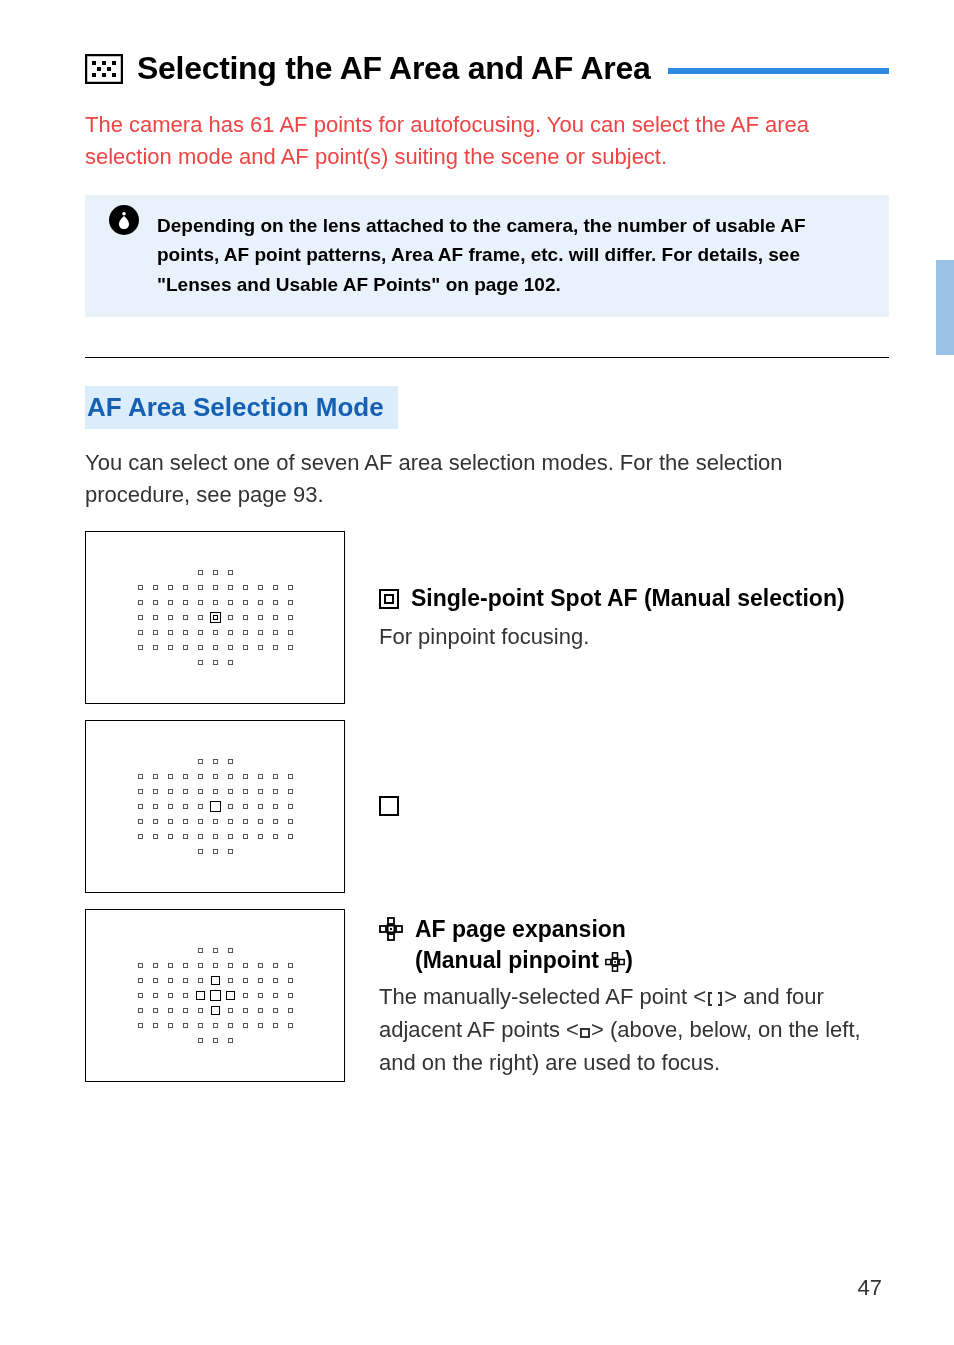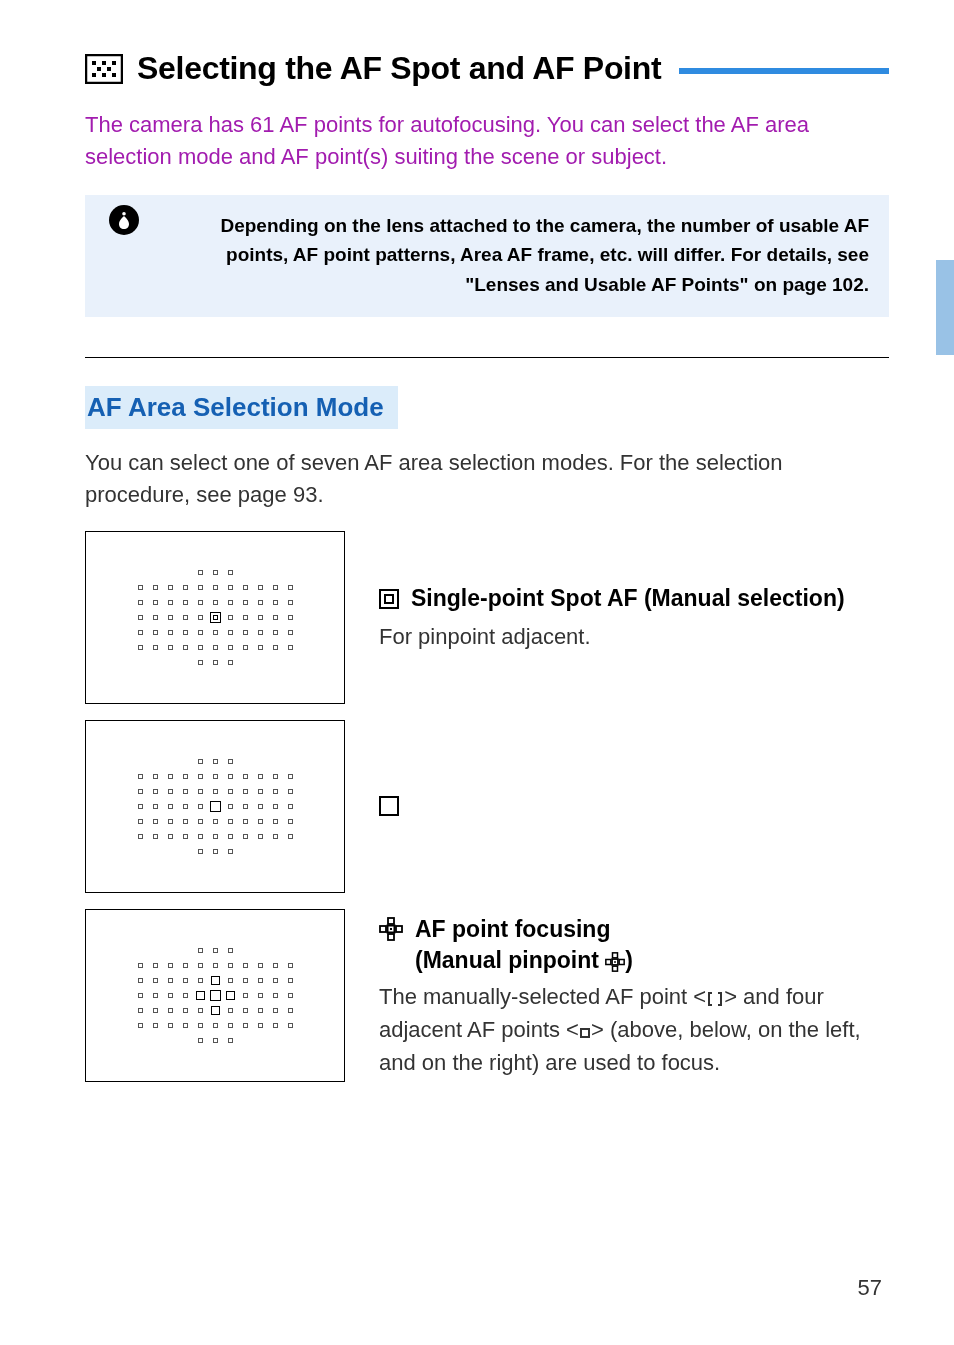--- a/index.html
+++ b/index.html
@@ -39,33 +39,32 @@
     .title-rule {
       flex: 1;
       height: 6px;
       background: #2f8be0;
       margin-left: 18px;
       margin-top: 4px;
     }
     .intro {
       font-size: 22px;
       line-height: 1.45;
-      color: #a21caf;
+      color: #ef4444;
       margin-bottom: 22px;
     }
     .note-box {
       background: #e9f1fb;
       padding: 16px 20px 18px 72px;
       position: relative;
       font-size: 19px;
       font-weight: bold;
       line-height: 1.55;
       color: #000;
       margin-bottom: 40px;
-      text-align: right;
     }
     .note-icon {
       position: absolute;
       left: 24px;
       top: 10px;
       width: 30px;
       height: 30px;
       border-radius: 50%;
       background: #000;
       color: #fff;
@@ -208,21 +207,21 @@
       <rect x="7" y="7" width="4" height="4" fill="#000"></rect>
       <rect x="17" y="7" width="4" height="4" fill="#000"></rect>
       <rect x="27" y="7" width="4" height="4" fill="#000"></rect>
       <rect x="12" y="13" width="4" height="4" fill="#000"></rect>
       <rect x="22" y="13" width="4" height="4" fill="#000"></rect>
       <rect x="7" y="19" width="4" height="4" fill="#000"></rect>
       <rect x="17" y="19" width="4" height="4" fill="#000"></rect>
       <rect x="27" y="19" width="4" height="4" fill="#000"></rect>
     </svg>
   </span>
-  <span class="title-text">Selecting the AF Spot and AF Point</span>
+  <span class="title-text">Selecting the AF Area and AF Area</span>
   <span class="title-rule"></span>
 </div>
 
 <p class="intro">The camera has 61 AF points for autofocusing. You can select the AF area selection mode and AF point(s) suiting the scene or subject.</p>
 
 <div class="note-box">
   <span class="note-icon">
     <svg width="18" height="20" viewBox="0 0 18 20">
         <path d="M9 1 C6 1 4 3 4 6 C4 10 9 14 9 14 C9 14 14 10 14 6 C14 3 12 1 9 1 Z M9 18 A1.8 1.8 0 1 0 9 14.4 A1.8 1.8 0 1 0 9 18 Z" fill="#fff" transform="rotate(180 9 10)"></path>
       </svg>
@@ -322,21 +321,21 @@
   <div class="mode-text">
     <div class="mode-title">
       <span class="mode-title-icon">
         <svg width="20" height="20" viewBox="0 0 20 20">
           <rect x="1" y="1" width="18" height="18" fill="none" stroke="#000" stroke-width="2"></rect>
           <rect x="6" y="6" width="8" height="8" fill="none" stroke="#000" stroke-width="2"></rect>
         </svg>
       </span>
       <span>Single-point Spot AF (Manual selection)</span>
     </div>
-    <p class="mode-desc">For pinpoint adjacent.</p>
+    <p class="mode-desc">For pinpoint focusing.</p>
   </div>
 </div>
 
 
 <div class="mode-block">
   <div class="diagram">
     <div class="af-grid" id="grid-single">
         <div class="blank"></div>
         <div class="blank"></div>
         <div class="blank"></div>
@@ -516,37 +515,37 @@
         <svg width="24" height="24" viewBox="0 0 24 24">
           <rect x="9" y="1" width="6" height="6" fill="none" stroke="#000" stroke-width="1.8"></rect>
           <rect x="1" y="9" width="6" height="6" fill="none" stroke="#000" stroke-width="1.8"></rect>
           <rect x="8.5" y="8.5" width="7" height="7" fill="none" stroke="#000" stroke-width="2"></rect>
           <rect x="11" y="11" width="2" height="2" fill="#000"></rect>
           <rect x="17" y="9" width="6" height="6" fill="none" stroke="#000" stroke-width="1.8"></rect>
           <rect x="9" y="17" width="6" height="6" fill="none" stroke="#000" stroke-width="1.8"></rect>
         </svg>
       </span>
       <span>
-        <span>AF point focusing</span><br>
+        <span>AF page expansion</span><br>
         <span>(Manual pinpoint </span><span class="inline-icon"><svg width="20" height="20" viewBox="0 0 24 24" style="vertical-align:-3px">
               <rect x="9" y="1" width="6" height="6" fill="none" stroke="#000" stroke-width="1.8"></rect>
               <rect x="1" y="9" width="6" height="6" fill="none" stroke="#000" stroke-width="1.8"></rect>
               <rect x="8.5" y="8.5" width="7" height="7" fill="none" stroke="#000" stroke-width="2"></rect>
               <rect x="11" y="11" width="2" height="2" fill="#000"></rect>
               <rect x="17" y="9" width="6" height="6" fill="none" stroke="#000" stroke-width="1.8"></rect>
               <rect x="9" y="17" width="6" height="6" fill="none" stroke="#000" stroke-width="1.8"></rect>
             </svg></span><span>)</span>
       </span>
     </div>
     <p class="mode-desc">
       <span>The manually-selected AF point &lt;</span><span class="inline-icon"><svg width="18" height="18" viewBox="0 0 18 18" style="vertical-align:-3px">
             <path d="M6 3 L3 3 L3 15 L6 15 M12 3 L15 3 L15 15 L12 15" fill="none" stroke="#333" stroke-width="2"></path>
           </svg></span><span>&gt; and four adjacent AF points &lt;</span><span class="inline-icon"><svg width="12" height="12" viewBox="0 0 12 12" style="vertical-align:-1px">
             <rect x="2" y="2" width="8" height="8" fill="none" stroke="#333" stroke-width="2"></rect>
           </svg></span><span>&gt; (above, below, on the left, and on the right) are used to focus.</span>
     </p>
   </div>
 </div>
 
-<div class="page-number">57</div>
+<div class="page-number">47</div>
 
 
 
 
 </body></html>

